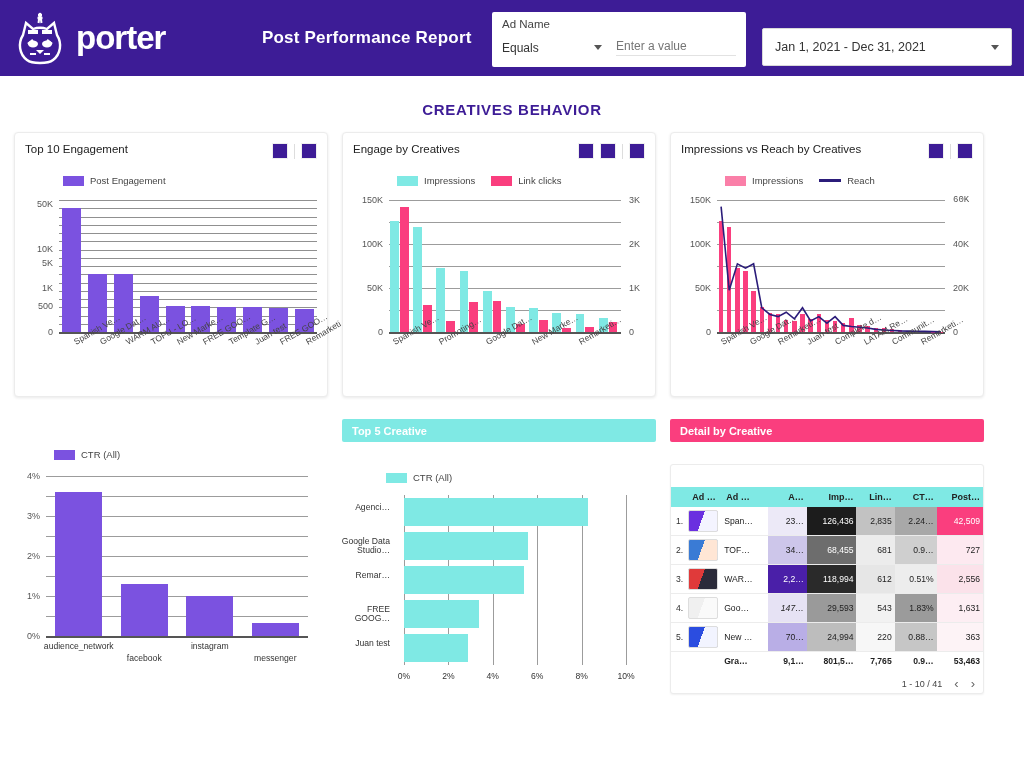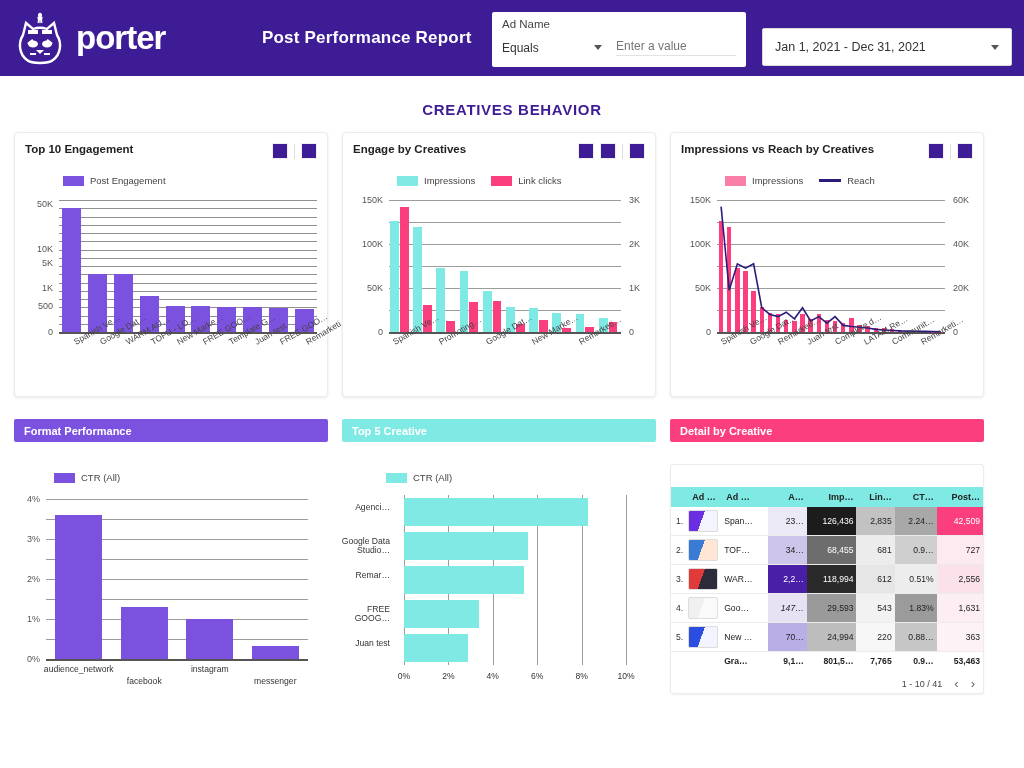--- a/index.html
+++ b/index.html
@@ -50,21 +50,21 @@
   }
 
   
   .row1 { display:flex; gap:14px; padding:14px 14px 0 14px; }
   .card {
     background:#fff; border:1px solid #ececec; border-radius:4px;
     box-shadow:0 1px 3px rgba(0,0,0,.09);
     width:314px; height:265px; position:relative; padding:10px 10px 0 10px;
   }
   .card-head { display:flex; align-items:flex-start; justify-content:space-between; }
-  .card-title { font-size:11.5px; font-weight:bold; color:#222; }
+  .card-title { font-size:11.5px; font-weight:normal; color:#222; }
   .chip-group { display:flex; align-items:center; gap:6px; }
   .chip { width:16px; height:16px; background:#3d1c96; border:1px solid #efefef; }
   .divider-v { width:1px; height:15px; background:#ddd; }
 
   .legend { display:flex; align-items:center; gap:16px; margin:16px 0 0 38px; }
   .legend-item { display:flex; align-items:center; gap:6px; }
   .legend-sw { width:21px; height:10px; }
   .legend-line { width:22px; height:3px; }
   .legend-label { font-size:9.5px; color:#444; }
 
@@ -301,21 +301,21 @@
         <div class="gridline" style="left: 36px; top: 30px; width: 228px;"></div>
         <div class="gridline" style="left: 36px; top: 52px; width: 228px;"></div>
         <div class="gridline" style="left: 36px; top: 74px; width: 228px;"></div>
         <div class="gridline" style="left: 36px; top: 96px; width: 228px;"></div>
         <div class="gridline" style="left: 36px; top: 118px; width: 228px;"></div>
         <div class="gridline" style="left: 36px; top: 140px; width: 228px;"></div>
         <div class="ylab" style="left: 0px; width: 30px; top: 3px;">150K</div>
         <div class="ylab" style="left: 0px; width: 30px; top: 47px;">100K</div>
         <div class="ylab" style="left: 0px; width: 30px; top: 91px;">50K</div>
         <div class="ylab" style="left: 0px; width: 30px; top: 135px;">0</div>
-        <div class="y2lab" style="left: 272px; top: 3px;">60K</div>
+        <div class="y2lab" style="left: 272px; top: 3px; font-family: Liberation Mono, monospace;">60K</div>
         <div class="y2lab" style="left: 272px; top: 47px;">40K</div>
         <div class="y2lab" style="left: 272px; top: 91px;">20K</div>
         <div class="y2lab" style="left: 272px; top: 135px;">0</div>
         <div class="axisline" style="left: 36px; top: 140px; width: 228px; height: 2px;"></div>
         <div class="bar" style="position: absolute; left: 37.8321px; top: 28.7363px; width: 4.47857px; height: 111.264px; background: rgb(250, 62, 126);"></div>
         <div class="bar" style="position: absolute; left: 45.975px; top: 35.2853px; width: 4.47857px; height: 104.715px; background: rgb(250, 62, 126);"></div>
         <div class="bar" style="position: absolute; left: 54.1179px; top: 75.76px; width: 4.47857px; height: 64.24px; background: rgb(250, 62, 126);"></div>
         <div class="bar" style="position: absolute; left: 62.2607px; top: 79.28px; width: 4.47857px; height: 60.72px; background: rgb(250, 62, 126);"></div>
         <div class="bar" style="position: absolute; left: 70.4036px; top: 98.64px; width: 4.47857px; height: 41.36px; background: rgb(250, 62, 126);"></div>
         <div class="bar" style="position: absolute; left: 78.5464px; top: 115.36px; width: 4.47857px; height: 24.64px; background: rgb(250, 62, 126);"></div>
@@ -352,21 +352,20 @@
         <div class="xlab" style="left: 180.5px; top: 146px;">LATAM Re…</div>
         <div class="xlab" style="left: 209px; top: 146px;">Communit…</div>
         <div class="xlab" style="left: 237.5px; top: 146px;">Remarketi…</div>
       </div>
   </div>
 </div>
 
 <div class="row2">
 
   <div class="panel">
-    <div class="panel-head" style="background:#7B52E0">Format Performance</div>
     <div class="panel-body">
       <div class="legend" style="margin:30px 0 0 40px">
         <div class="legend-item">
           <div class="legend-sw" style="background:#7B52E0"></div>
           <div class="legend-label">CTR (All)</div>
         </div>
       </div>
       <div class="plot" id="plot-format" style="height:215px;">
           <div class="gridline" style="left: 32px; top: 10px; width: 262px;"></div>
           <div class="gridline" style="left: 32px; top: 30px; width: 262px;"></div>

